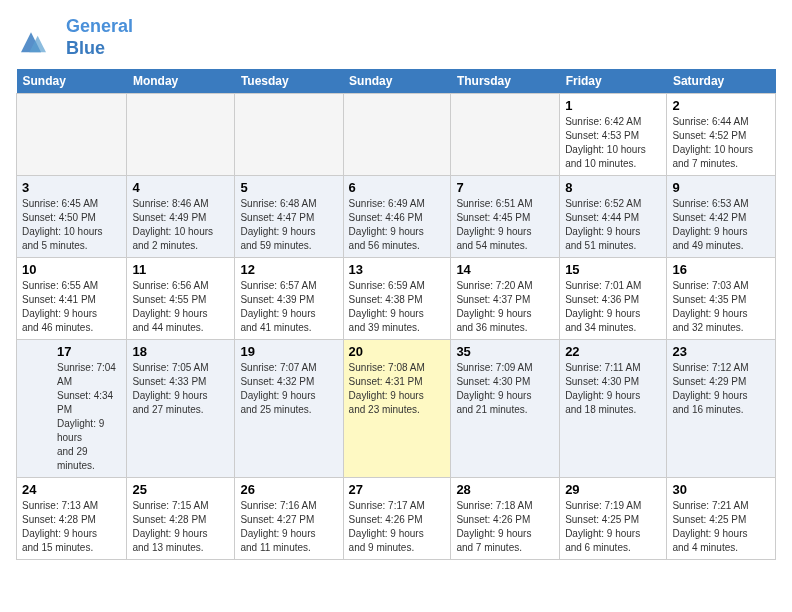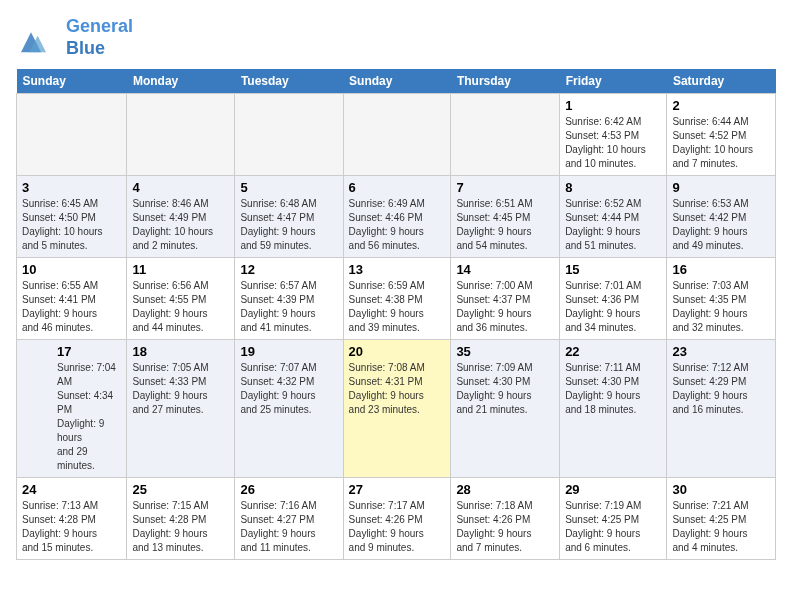--- a/index.html
+++ b/index.html
@@ -218,21 +218,21 @@
         </td>
         <td style="background: rgb(255, 255, 255); margin-left: 44px;">
           <span class="day-num">13</span>
           <div class="day-info" style="white-space: pre-line;">Sunrise: 6:59 AM
 Sunset: 4:38 PM
 Daylight: 9 hours
 and 39 minutes.</div>
         </td>
         <td style="background: rgb(255, 255, 255);">
           <span class="day-num">14</span>
-          <div class="day-info" style="white-space: pre-line;">Sunrise: 7:00 AM
+          <div class="day-info" style="white-space: pre-line;">Sunrise: 7:20 AM
 Sunset: 4:37 PM
 Daylight: 9 hours
 and 36 minutes.</div>
         </td>
         <td style="background: rgb(255, 255, 255);">
           <span class="day-num">15</span>
           <div class="day-info" style="white-space: pre-line;">Sunrise: 7:01 AM
 Sunset: 4:36 PM
 Daylight: 9 hours
 and 34 minutes.</div>

